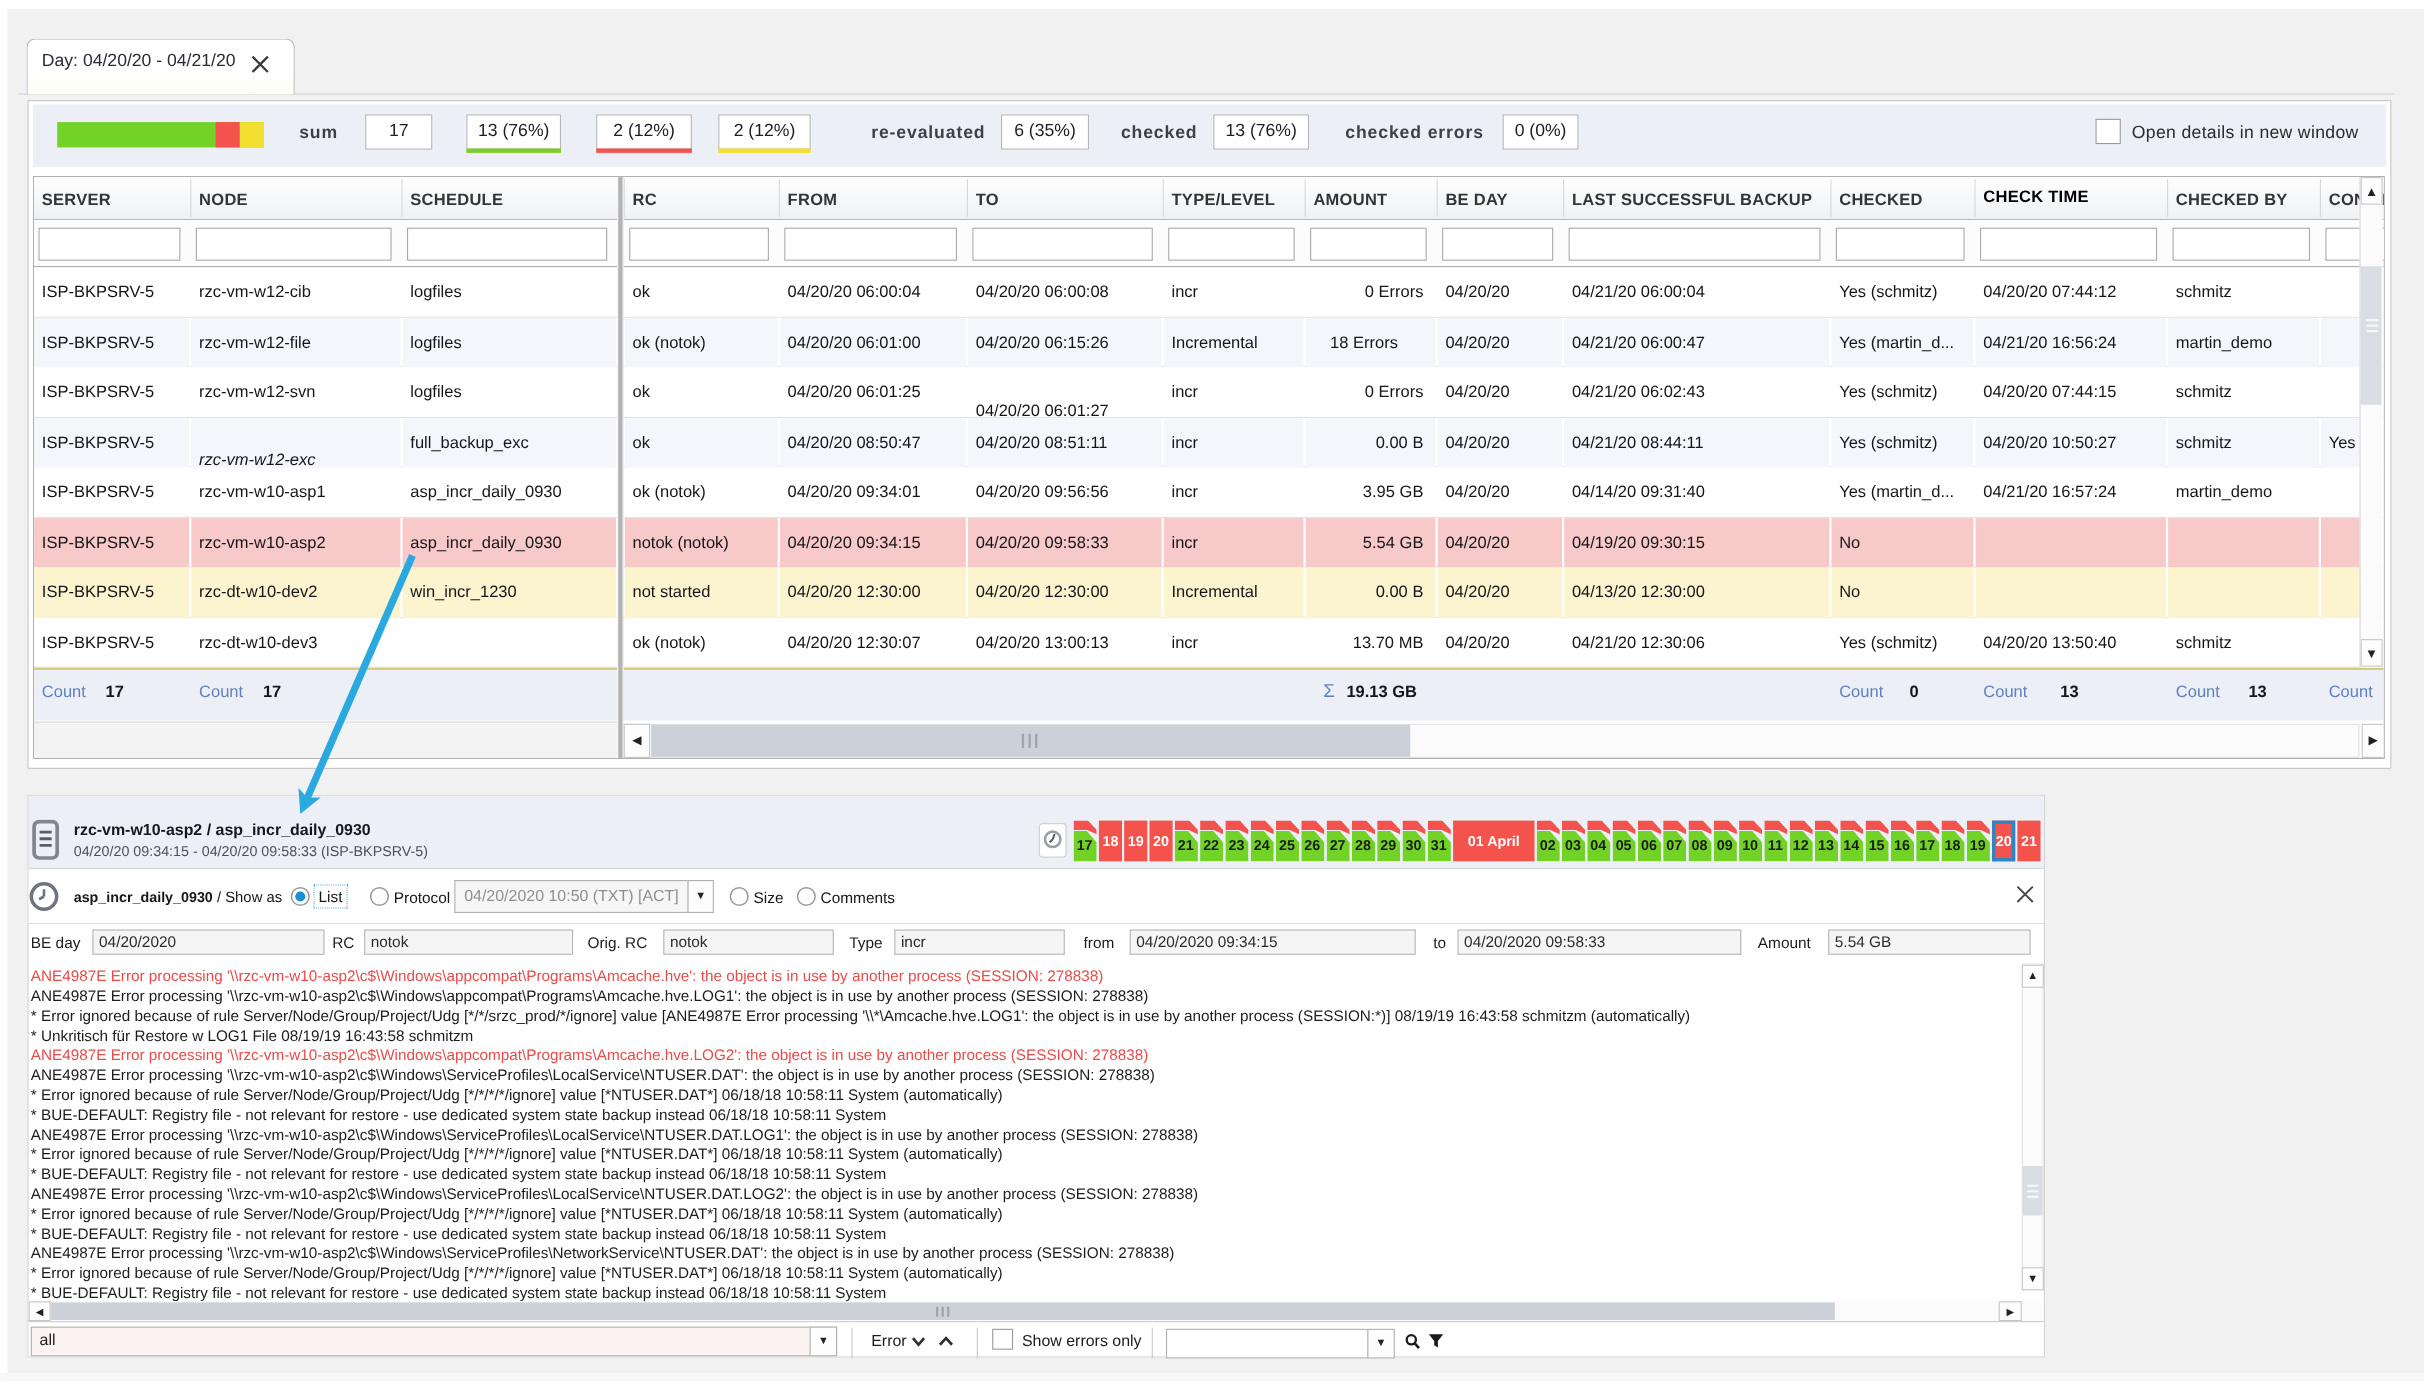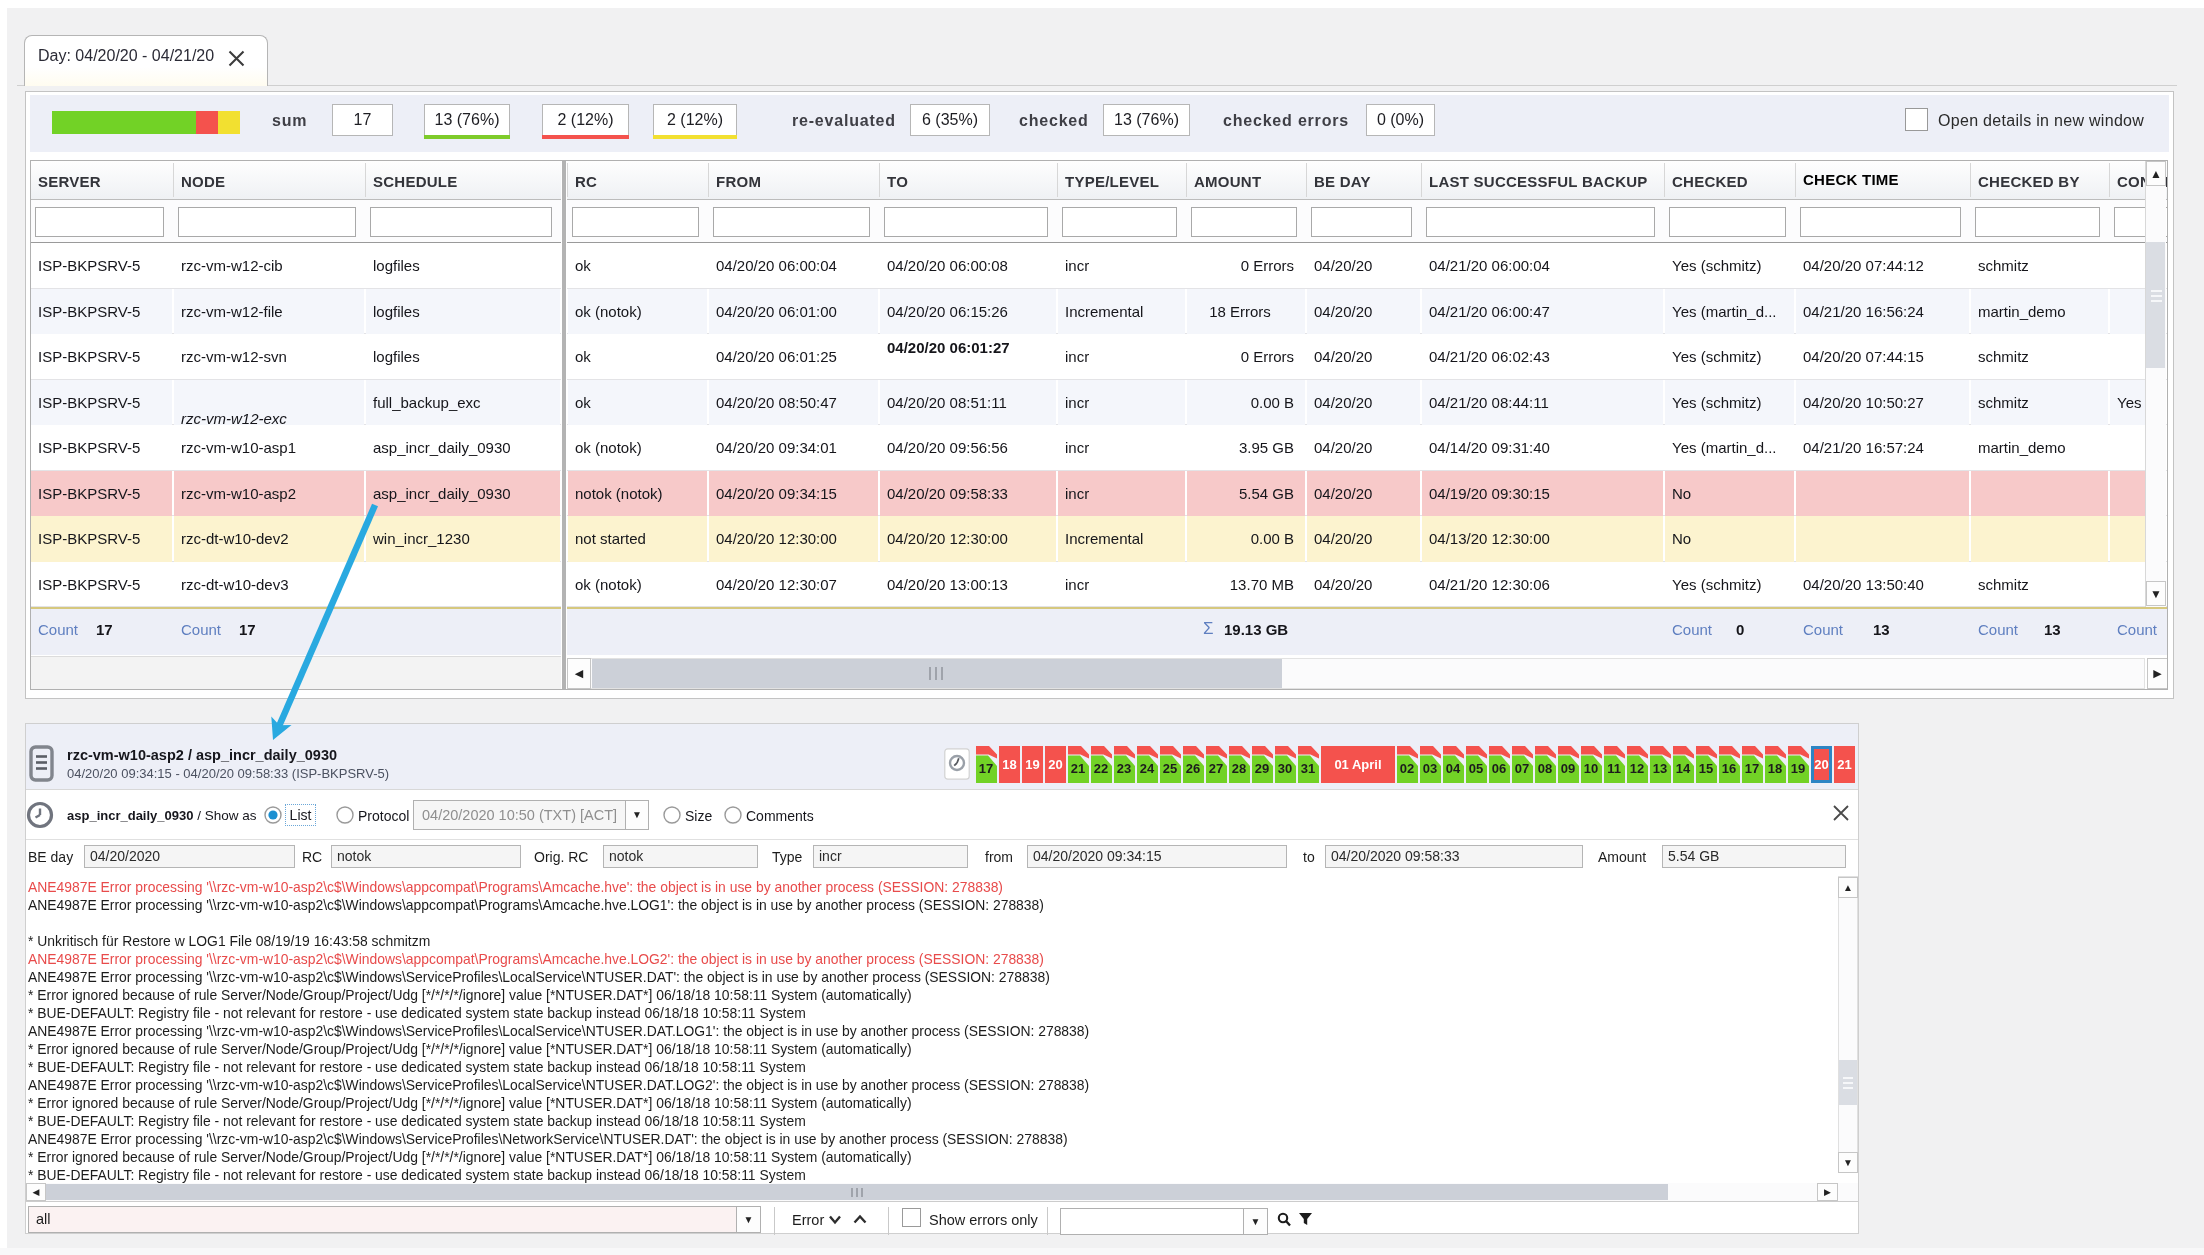--- a/index.html
+++ b/index.html
@@ -131,21 +131,21 @@
 <div class="cell" style="left:1390px;top:127.5px;width:243px;height:45.5px;padding-left:8px;">04/21/20 06:00:47</div>
 <div class="cell" style="left:1633px;top:127.5px;width:131px;height:45.5px;padding-left:8px;">Yes (martin_d...</div>
 <div class="cell" style="left:1764px;top:127.5px;width:175px;height:45.5px;padding-left:8px;">04/21/20 16:56:24</div>
 <div class="cell" style="left:1939px;top:127.5px;width:139px;height:45.5px;padding-left:8px;">martin_demo</div>
 <div style="left:0px;top:173.0px;width:2136px;height:45.5px;background:#ffffff;border-bottom:1px solid #e3e3e6;"></div>
 <div class="cell" style="left:-1px;top:173.0px;width:143px;height:45.5px;padding-left:8px;">ISP-BKPSRV-5</div>
 <div class="cell" style="left:142px;top:173.0px;width:192px;height:45.5px;padding-left:8px;">rzc-vm-w12-svn</div>
 <div class="cell" style="left:334px;top:173.0px;width:196px;height:45.5px;padding-left:8px;">logfiles</div>
 <div class="cell" style="left:536px;top:173.0px;width:141px;height:45.5px;padding-left:8px;">ok</div>
 <div class="cell" style="left:677px;top:173.0px;width:171px;height:45.5px;padding-left:8px;">04/20/20 06:01:25</div>
-<div class="cell" style="left:848px;top:164px;width:178px;height:45.5px;padding-left:8px;font-weight:bold;">04/20/20 06:01:27</div>
+<div class="cell" style="left:848px;top:190px;width:178px;height:45.5px;padding-left:8px;">04/20/20 06:01:27</div>
 <div class="cell" style="left:1026px;top:173.0px;width:129px;height:45.5px;padding-left:8px;">incr</div>
 <div class="cell" style="left:1155px;top:173.0px;width:120px;height:45.5px;text-align:right;padding-right:12px;">0 Errors</div>
 <div class="cell" style="left:1275px;top:173.0px;width:115px;height:45.5px;padding-left:8px;">04/20/20</div>
 <div class="cell" style="left:1390px;top:173.0px;width:243px;height:45.5px;padding-left:8px;">04/21/20 06:02:43</div>
 <div class="cell" style="left:1633px;top:173.0px;width:131px;height:45.5px;padding-left:8px;">Yes (schmitz)</div>
 <div class="cell" style="left:1764px;top:173.0px;width:175px;height:45.5px;padding-left:8px;">04/20/20 07:44:15</div>
 <div class="cell" style="left:1939px;top:173.0px;width:139px;height:45.5px;padding-left:8px;">schmitz</div>
 <div style="left:0px;top:218.5px;width:2136px;height:45.5px;background:#ffffff;border-bottom:1px solid #e3e3e6;"></div>
 <div style="left:0px;top:218.5px;width:141px;height:45.5px;background:#f4f6fb;"></div>
 <div style="left:143px;top:218.5px;width:190px;height:45.5px;background:#f4f6fb;"></div>
@@ -502,20 +502,21 @@
 <div class="fldinp" style="left:813px;top:845px;width:155px;height:23px;">incr</div>
 <div class="fldlab t" style="left:985px;top:846px;">from</div>
 <div class="fldinp" style="left:1027px;top:845px;width:260px;height:23px;">04/20/2020 09:34:15</div>
 <div class="fldlab t" style="left:1303px;top:846px;">to</div>
 <div class="fldinp" style="left:1325px;top:845px;width:258px;height:23px;">04/20/2020 09:58:33</div>
 <div class="fldlab t" style="left:1598px;top:846px;">Amount</div>
 <div class="fldinp" style="left:1662px;top:845px;width:184px;height:23px;">5.54 GB</div>
 <div style="left:28px;top:878px;width:1800px;height:308px;overflow:hidden;">
     <div class="logline" style="left:0;top:0px;color:#e84b4b;">ANE4987E Error processing '\\rzc-vm-w10-asp2\c$\Windows\appcompat\Programs\Amcache.hve': the object is in use by another process (SESSION: 278838)</div>
     <div class="logline" style="left:0;top:18px;">ANE4987E Error processing '\\rzc-vm-w10-asp2\c$\Windows\appcompat\Programs\Amcache.hve.LOG1': the object is in use by another process (SESSION: 278838)</div>
+    <div class="logline" style="left:0;top:36px;">* Error ignored because of rule Server/Node/Group/Project/Udg [*/*/srzc_prod/*/ignore] value [ANE4987E Error processing '\\*\Amcache.hve.LOG1': the object is in use by another process (SESSION:*)] 08/19/19 16:43:58 schmitzm (automatically)</div>
     <div class="logline" style="left:0;top:54px;">* Unkritisch für Restore w LOG1 File 08/19/19 16:43:58 schmitzm</div>
     <div class="logline" style="left:0;top:72px;color:#e84b4b;">ANE4987E Error processing '\\rzc-vm-w10-asp2\c$\Windows\appcompat\Programs\Amcache.hve.LOG2': the object is in use by another process (SESSION: 278838)</div>
     <div class="logline" style="left:0;top:90px;">ANE4987E Error processing '\\rzc-vm-w10-asp2\c$\Windows\ServiceProfiles\LocalService\NTUSER.DAT': the object is in use by another process (SESSION: 278838)</div>
     <div class="logline" style="left:0;top:108px;">* Error ignored because of rule Server/Node/Group/Project/Udg [*/*/*/*/ignore] value [*NTUSER.DAT*] 06/18/18 10:58:11 System (automatically)</div>
     <div class="logline" style="left:0;top:126px;">* BUE-DEFAULT: Registry file - not relevant for restore - use dedicated system state backup instead 06/18/18 10:58:11 System</div>
     <div class="logline" style="left:0;top:144px;">ANE4987E Error processing '\\rzc-vm-w10-asp2\c$\Windows\ServiceProfiles\LocalService\NTUSER.DAT.LOG1': the object is in use by another process (SESSION: 278838)</div>
     <div class="logline" style="left:0;top:162px;">* Error ignored because of rule Server/Node/Group/Project/Udg [*/*/*/*/ignore] value [*NTUSER.DAT*] 06/18/18 10:58:11 System (automatically)</div>
     <div class="logline" style="left:0;top:180px;">* BUE-DEFAULT: Registry file - not relevant for restore - use dedicated system state backup instead 06/18/18 10:58:11 System</div>
     <div class="logline" style="left:0;top:198px;">ANE4987E Error processing '\\rzc-vm-w10-asp2\c$\Windows\ServiceProfiles\LocalService\NTUSER.DAT.LOG2': the object is in use by another process (SESSION: 278838)</div>
     <div class="logline" style="left:0;top:216px;">* Error ignored because of rule Server/Node/Group/Project/Udg [*/*/*/*/ignore] value [*NTUSER.DAT*] 06/18/18 10:58:11 System (automatically)</div>

